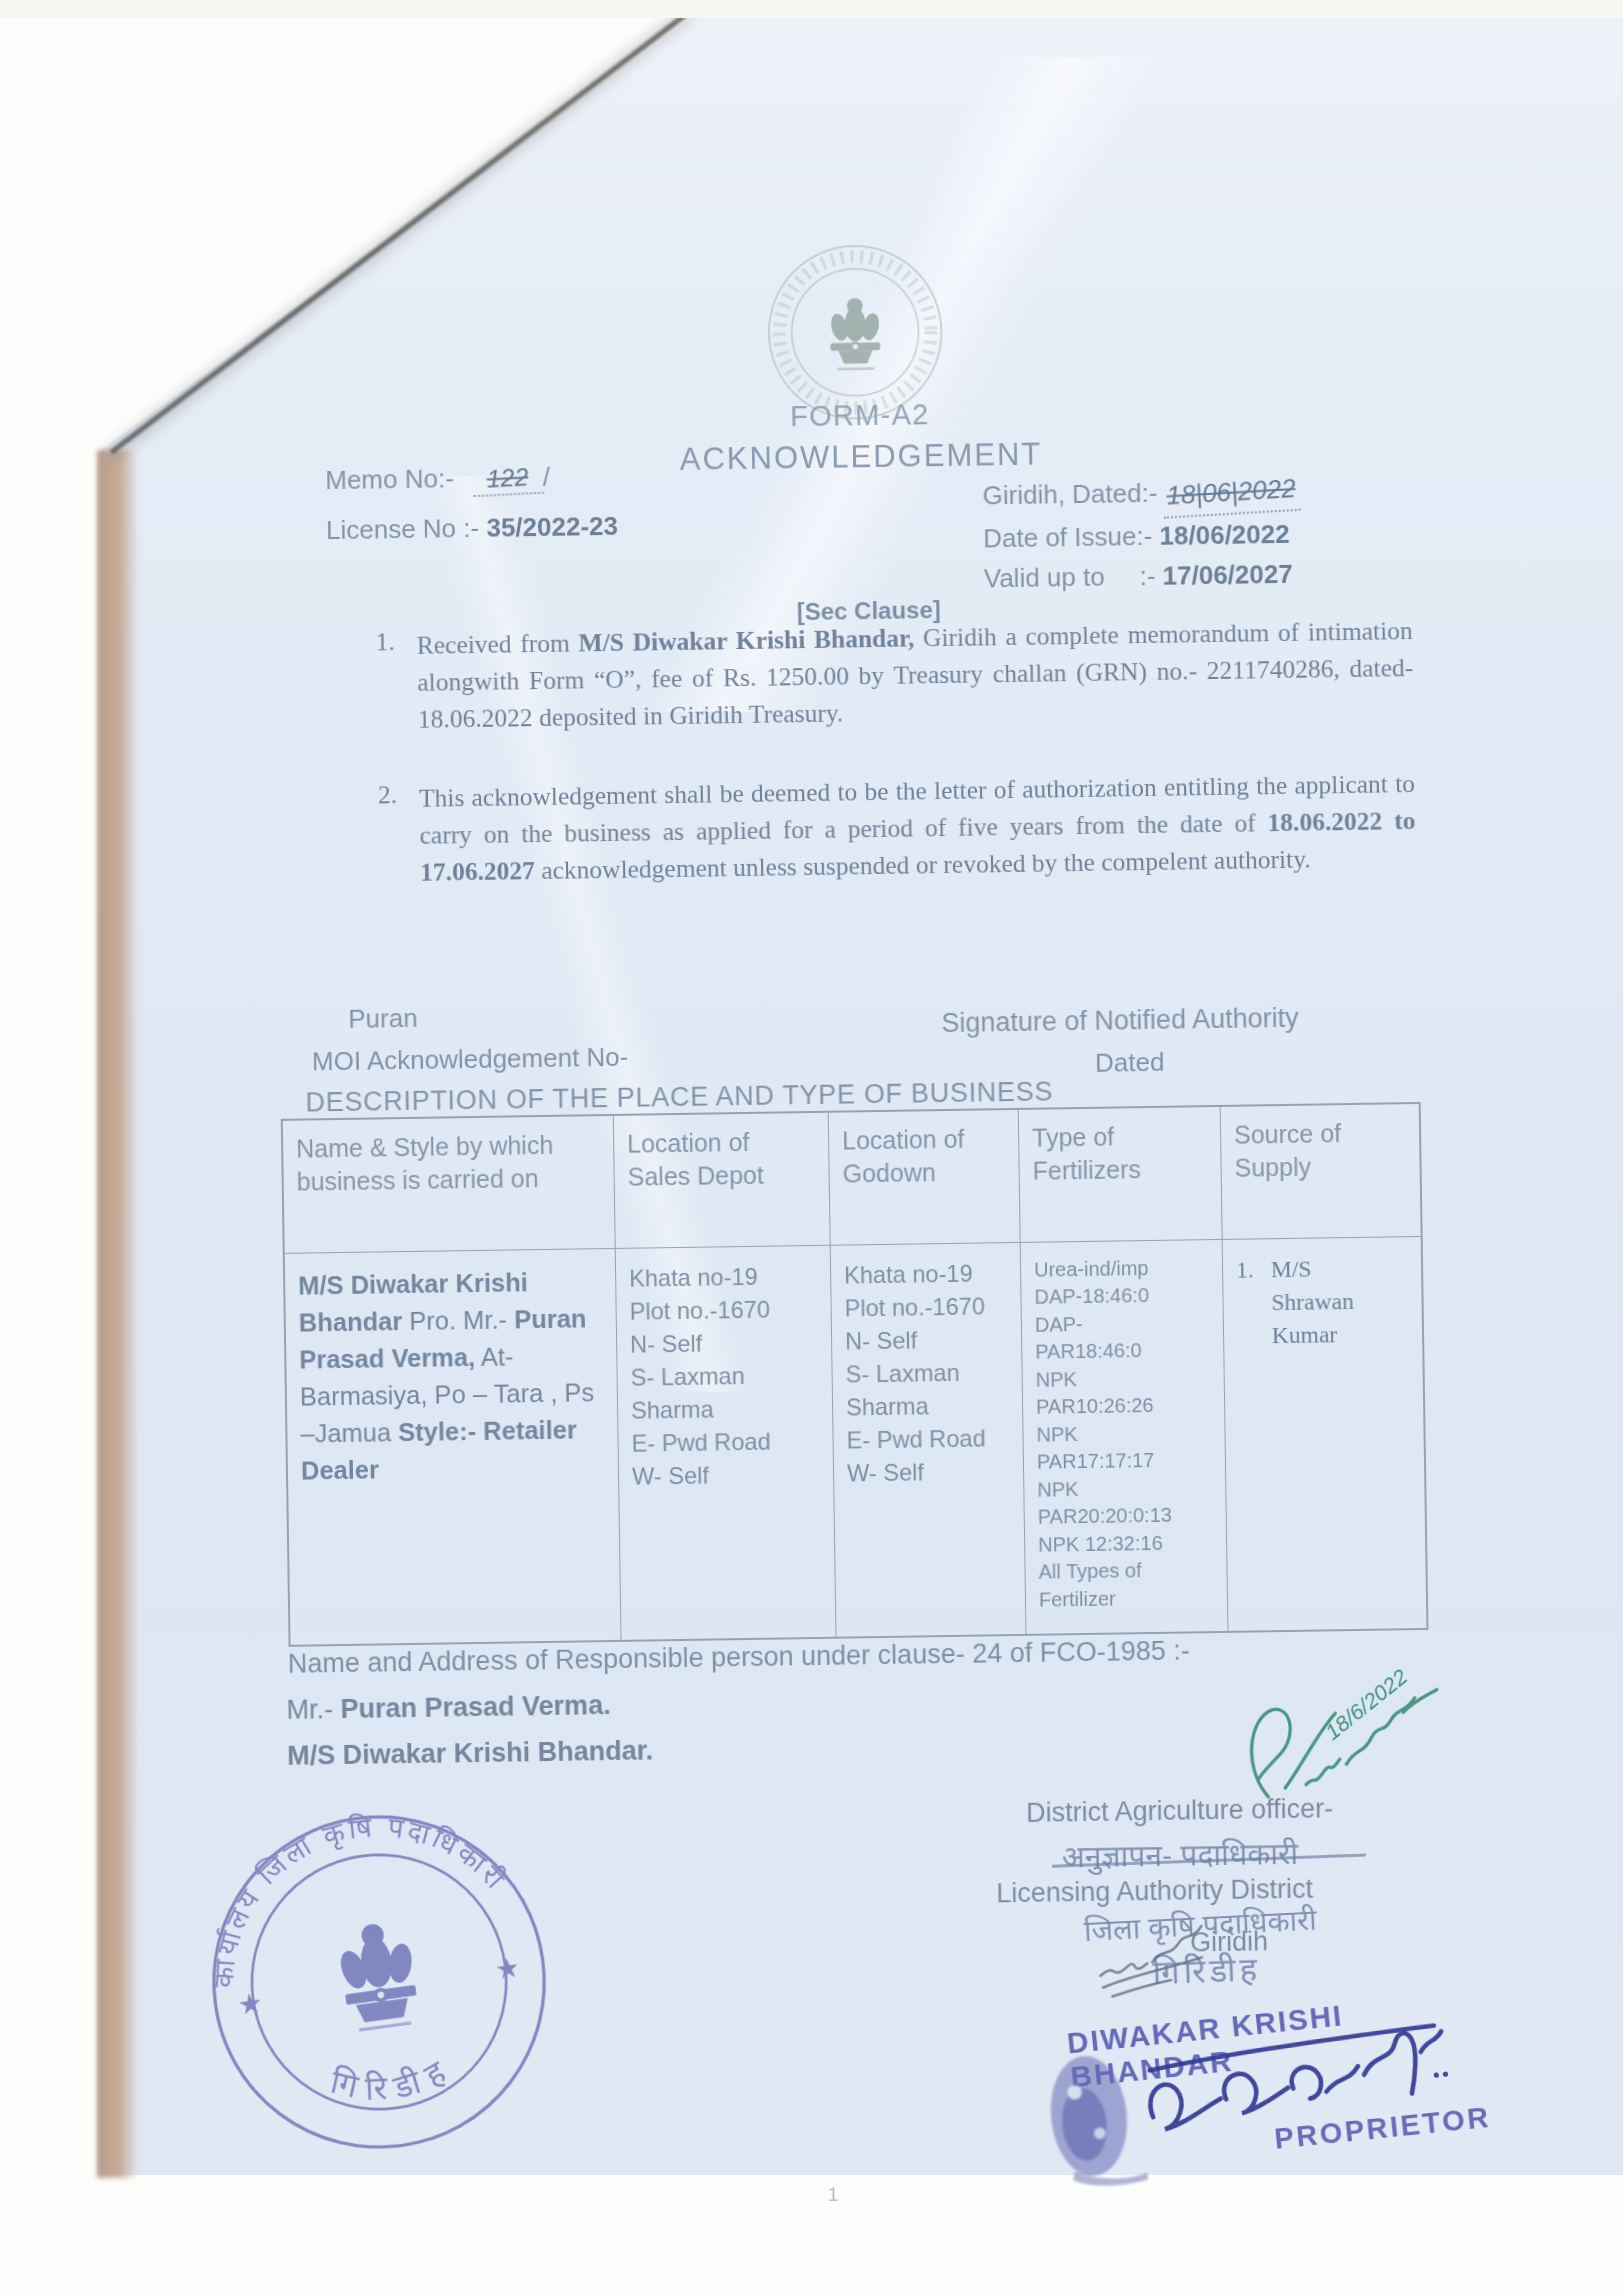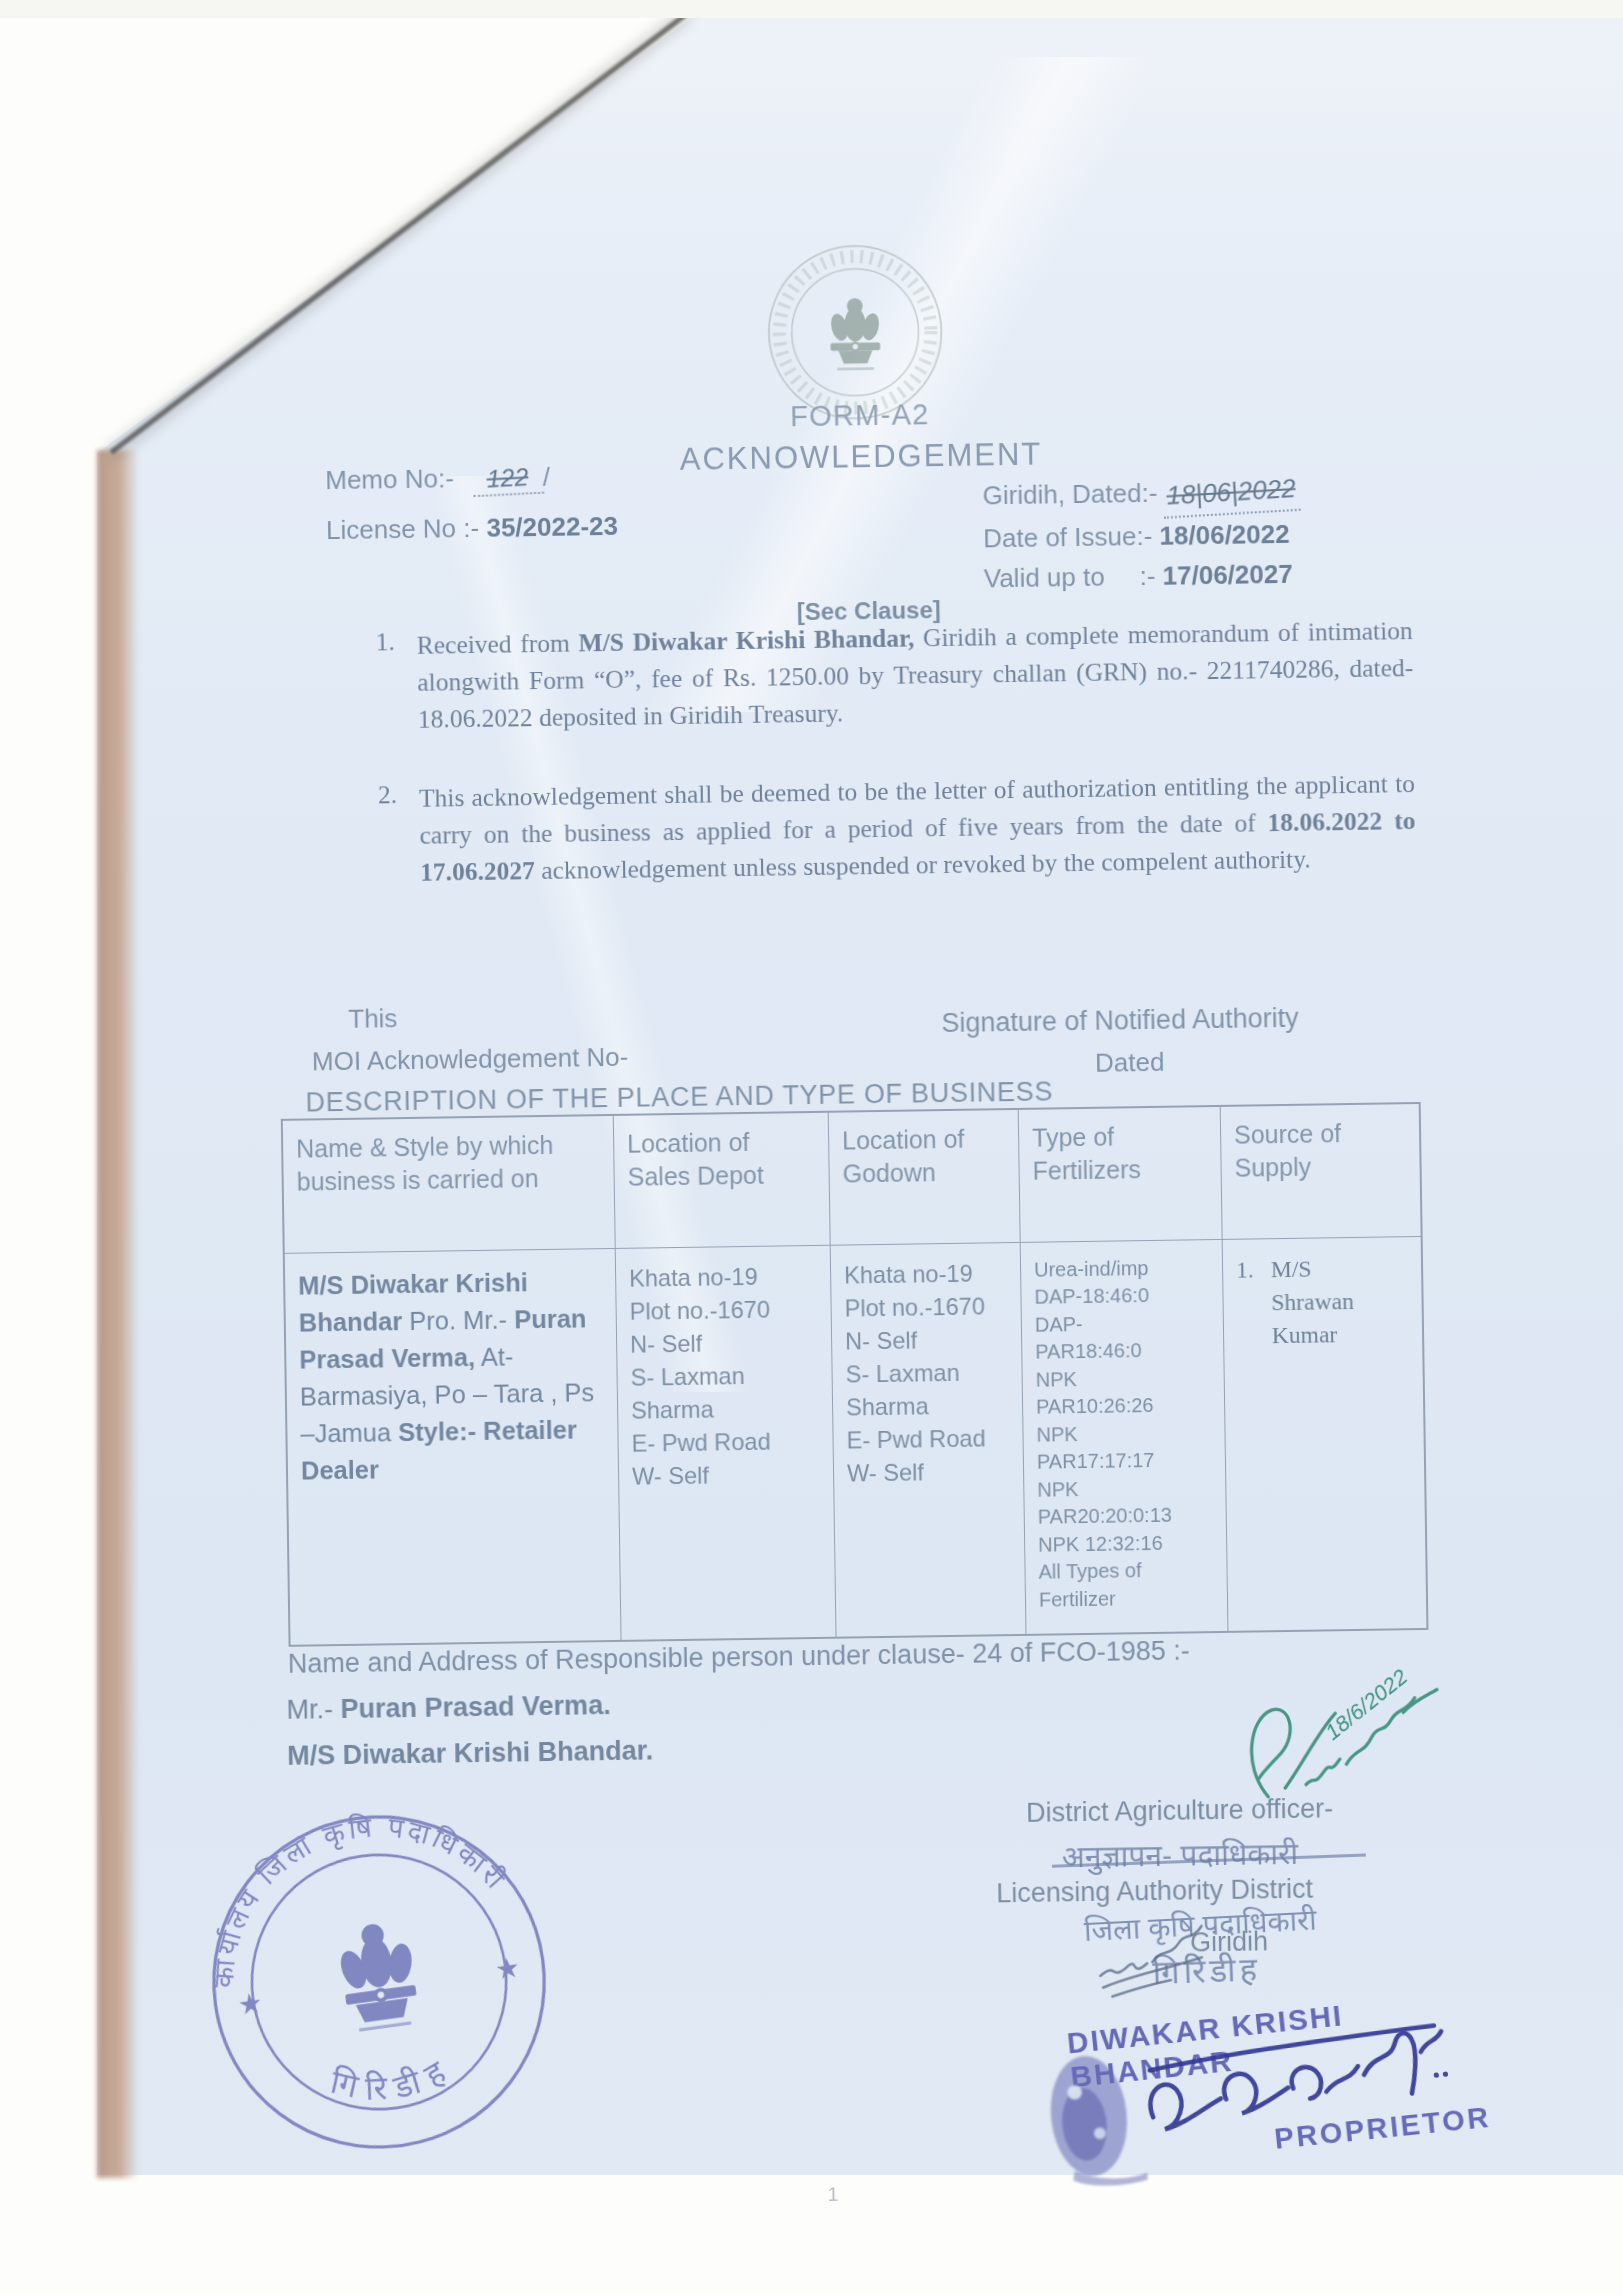--- a/index.html
+++ b/index.html
@@ -146,21 +146,21 @@
     <div class="abs clause-num soft" style="left:383px;top:603px;">1.</div>
     <div class="abs clause-text soft" style="left:424px;top:603px;">
       <span>Received from </span><span class="bold">M/S Diwakar Krishi Bhandar,</span><span> Giridih a complete memorandum of intimation alongwith Form  “O”, fee of Rs. 1250.00 by Treasury challan (GRN) no.- 2211740286, dated-18.06.2022 deposited in Giridih Treasury.</span>
     </div>
 
     <div class="abs clause-num soft" style="left:383px;top:756px;">2.</div>
     <div class="abs clause-text soft" style="left:424px;top:756px;">
       <span>This acknowledgement shall be deemed to be the letter of authorization entitling the applicant to carry on the business as applied for a period of five years from the date of </span><span class="bold">18.06.2022 to 17.06.2027</span><span> acknowledgement unless suspended or revoked by the compelent authority.</span>
     </div>
 
-    <div class="abs label40 soft" style="left:350px;top:979px;">This</div>
+    <div class="abs label40 soft" style="left:350px;top:979px;">Puran</div>
     <div class="abs label40 soft" style="left:313px;top:1021px;">MOI Acknowledgement No-</div>
     <div class="abs label40 soft" style="left:943px;top:992px;font-size:27px;">Signature of Notified Authority</div>
     <div class="abs label40 soft" style="left:1096px;top:1034px;">Dated</div>
     <div class="abs soft" style="left:306px;top:1062px;font-size:27px;color:#8294aa;letter-spacing:0.7px;">DESCRIPTION OF THE PLACE AND TYPE OF BUSINESS</div>
 
     <div id="biz-table" class="abs soft">
       <div class="th">Name &amp; Style by which business is carried on</div>
       <div class="th">Location of Sales Depot</div>
       <div class="th">Location of Godown</div>
       <div class="th">Type of Fertilizers</div>

